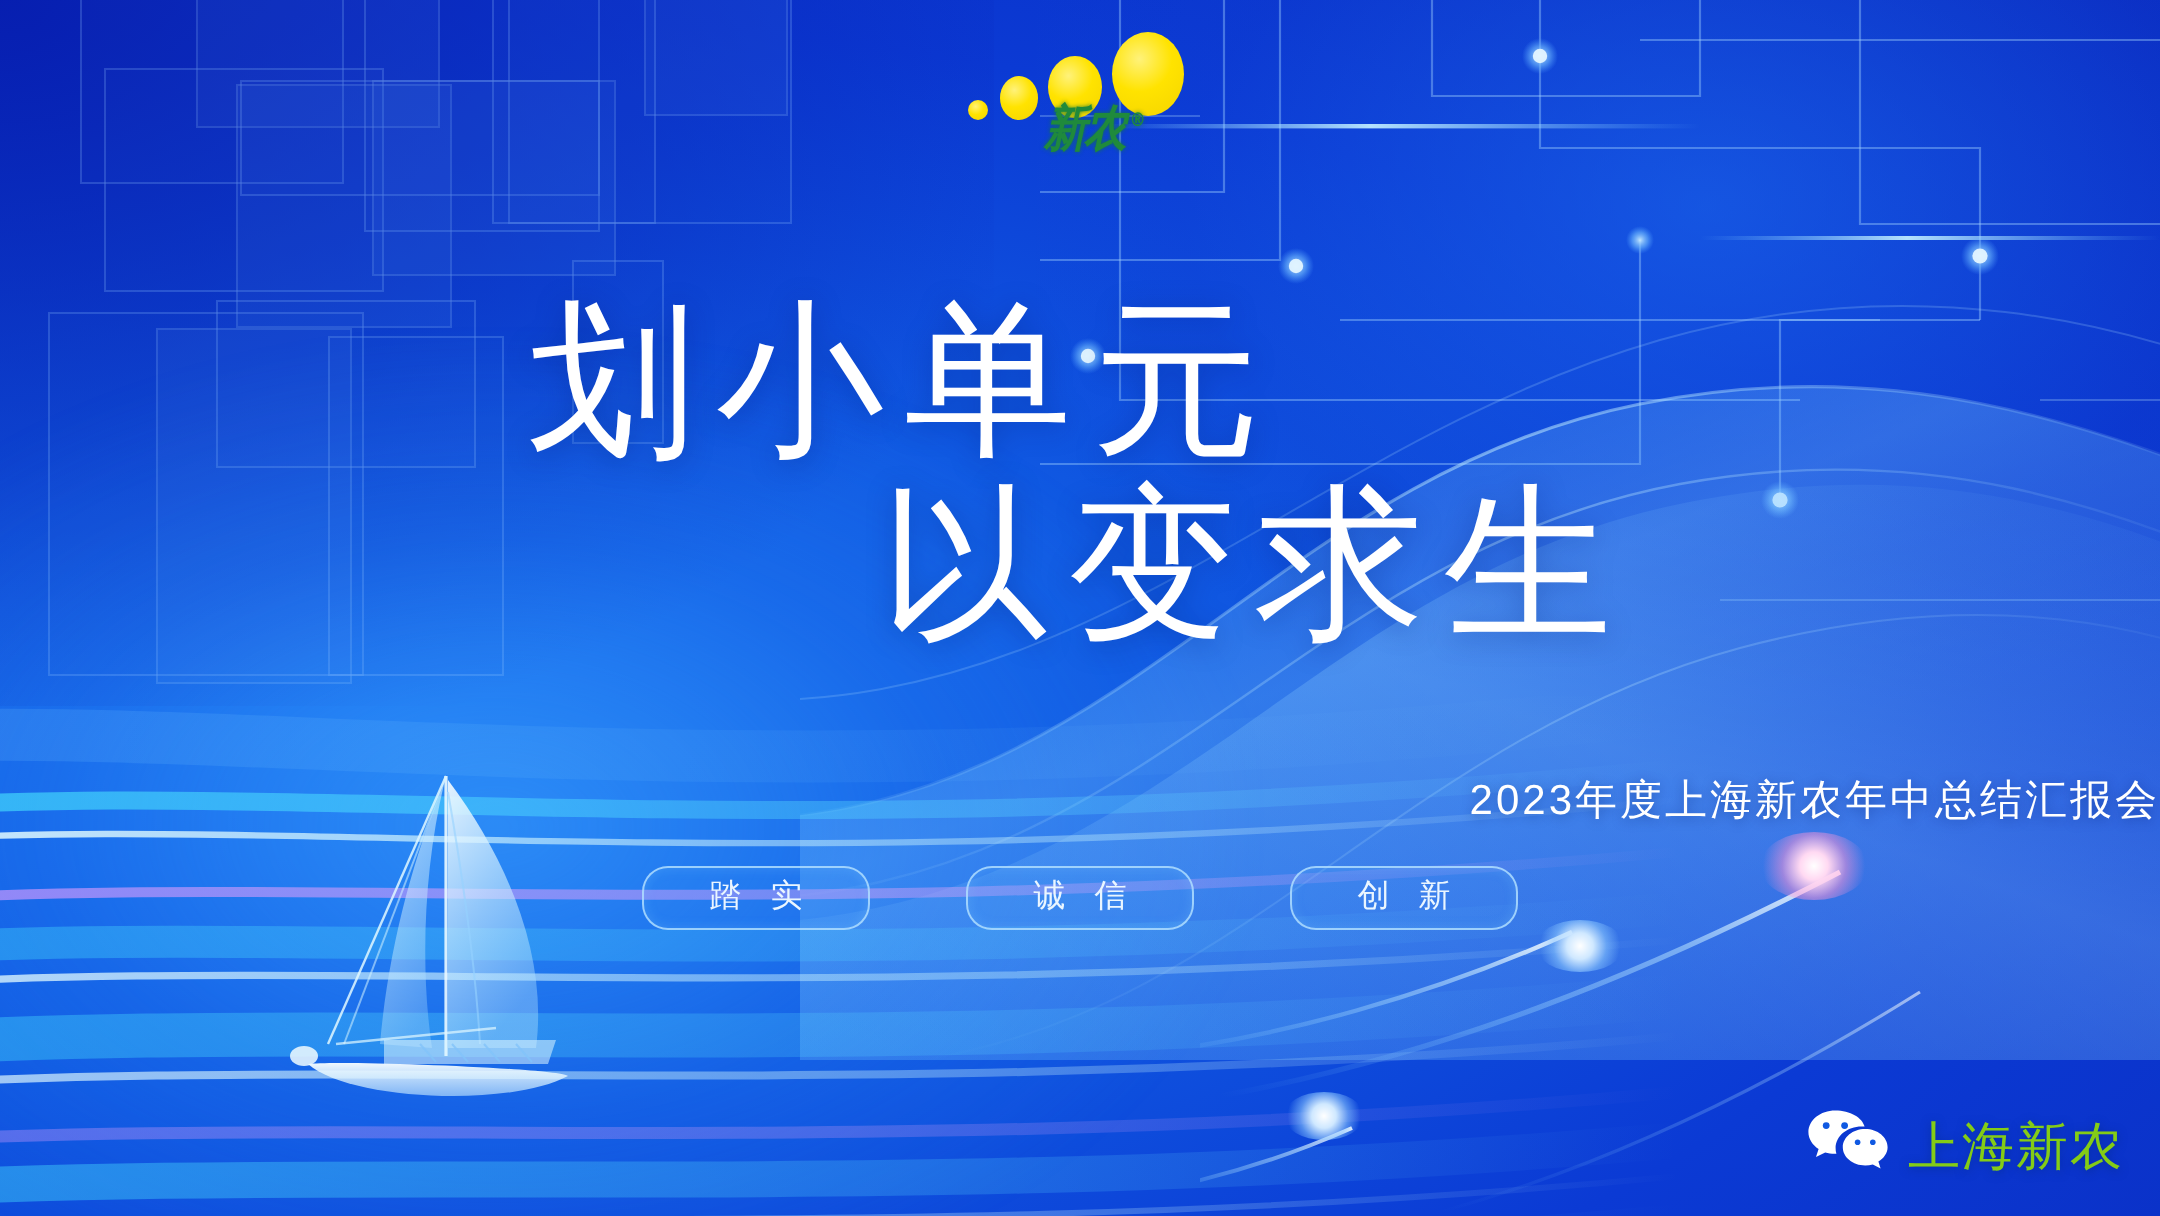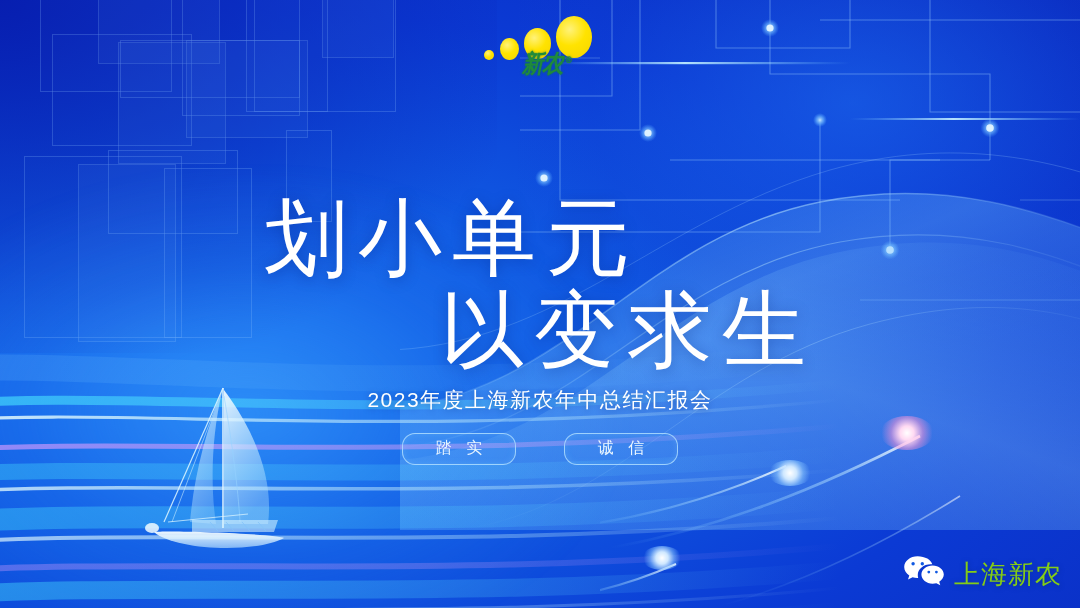--- a/index.html
+++ b/index.html
@@ -109,39 +109,38 @@
     font-size: 8px;
     vertical-align: super;
     transform: skewX(12deg);
     display: inline-block;
   }
 
   .title-block {
     position: absolute;
     left: 0; right: 0; top: 148px;
     text-align: center;
-    margin-top: 48px;
   }
   .title-line {
     color: #ffffff;
     font-family: "DejaVu Serif", "Liberation Serif", serif;
     font-weight: 400;
     font-size: 84px;
     line-height: 1.02;
     letter-spacing: 10px;
     text-shadow: 0 2px 14px rgba(0,30,120,0.35);
     white-space: nowrap;
   }
   .title-line.l1 { transform: translateX(-88px); }
   .title-line.l2 { transform: translateX(88px); margin-top: 6px; }
 
   .subtitle {
     position: absolute;
     left: 0; right: 0; top: 386px;
-    text-align: center;
+    text-align: right;
     color: #ffffff;
     font-size: 21px;
     letter-spacing: 1.5px;
     font-weight: 400;
     text-shadow: 0 1px 6px rgba(0,30,110,0.4);
   }
 
   .tags {
     position: absolute;
     left: 0; right: 0; top: 433px;
@@ -402,20 +401,21 @@
   <div class="title-block">
     <div class="title-line l1">划小单元</div>
     <div class="title-line l2">以变求生</div>
   </div>
 
   <div class="subtitle">2023年度上海新农年中总结汇报会</div>
 
   <div class="tags">
     <div class="tag">踏 实</div>
     <div class="tag">诚 信</div>
+    <div class="tag">创 新</div>
   </div>
 
   <div class="wechat">
     <span>
       <svg width="42" height="36" viewBox="0 0 42 36" aria-hidden="true">
         <g fill="#ffffff">
           <path d="M14.6 2.2C7.2 2.2 1.2 7 1.2 13c0 3.4 2 6.5 5.1 8.5l-1.3 4 4.6-2.3c1.5.4 3.1.7 4.7.7h.9c-.3-.9-.4-1.9-.4-2.9 0-6 5.8-10.8 13-10.8.5 0 1 0 1.5.1C28.2 5.8 22.1 2.2 14.6 2.2z"></path>
           <path d="M40.8 20.6c0-5-5-9.1-11.2-9.1s-11.2 4.1-11.2 9.1 5 9.1 11.2 9.1c1.3 0 2.6-.2 3.8-.5l3.9 2-1.1-3.4c2.7-1.7 4.6-4.3 4.6-7.2z"></path>
         </g>
         <g fill="#1059e2">

